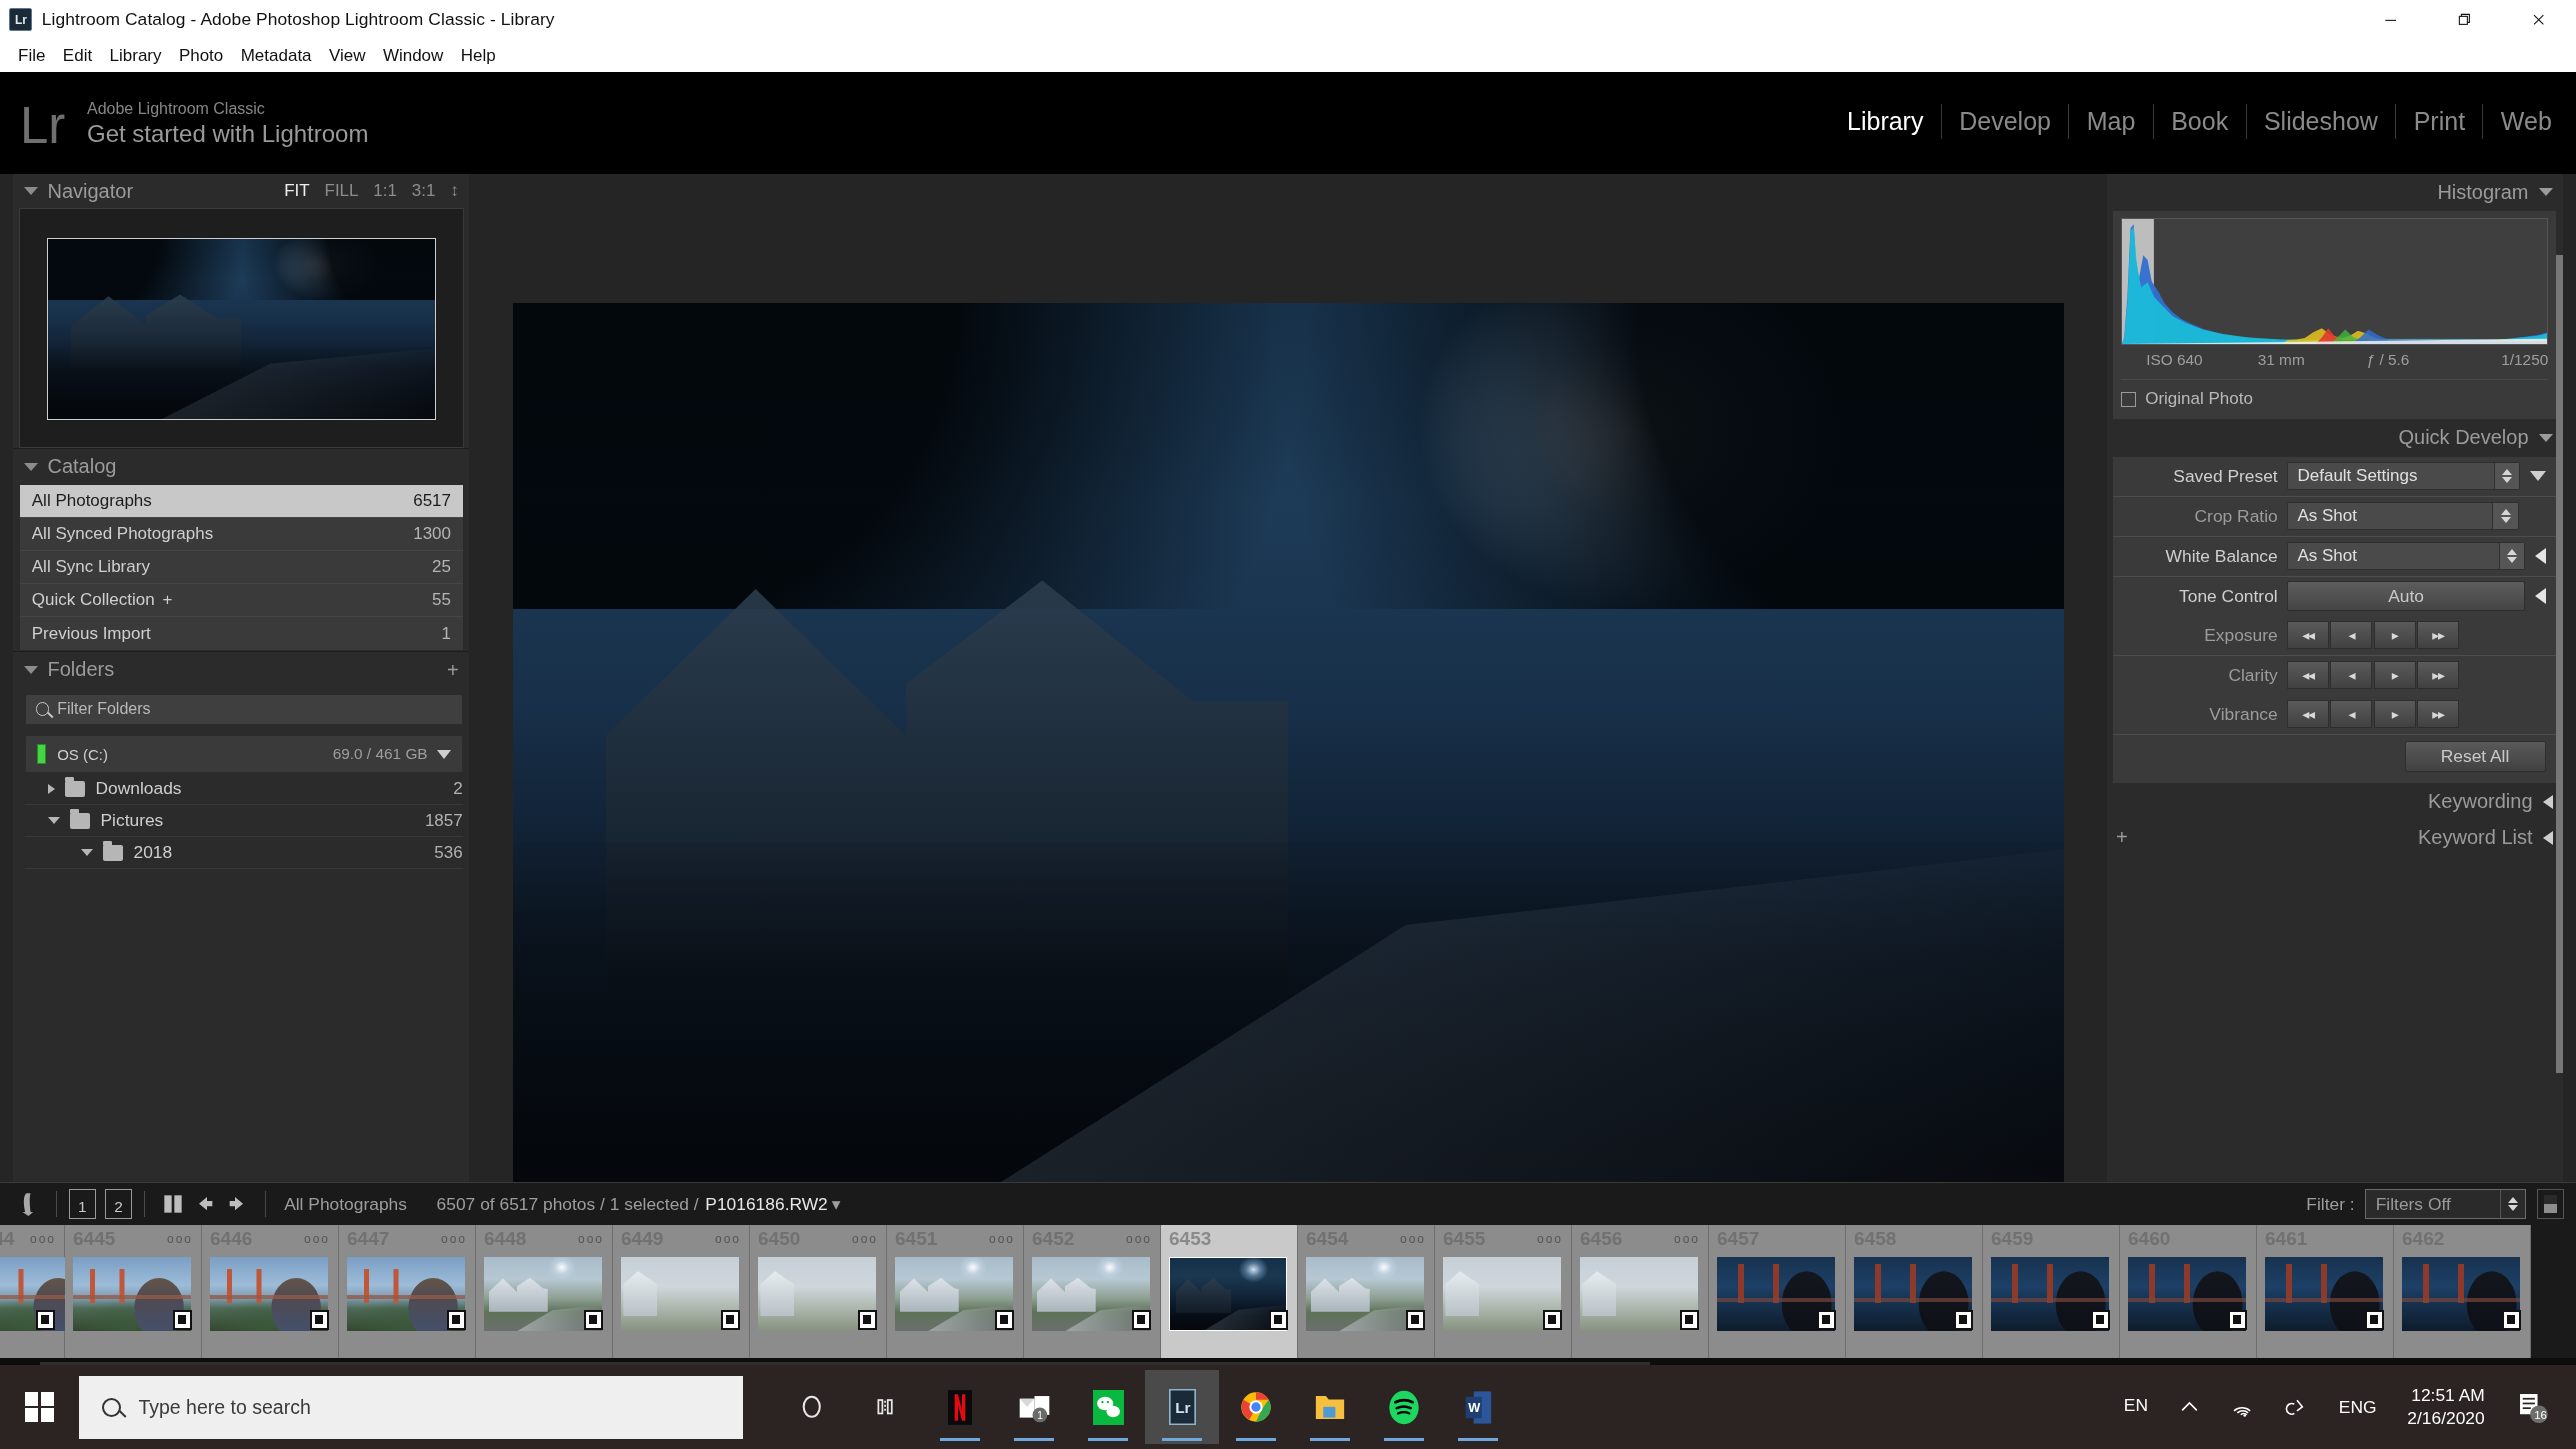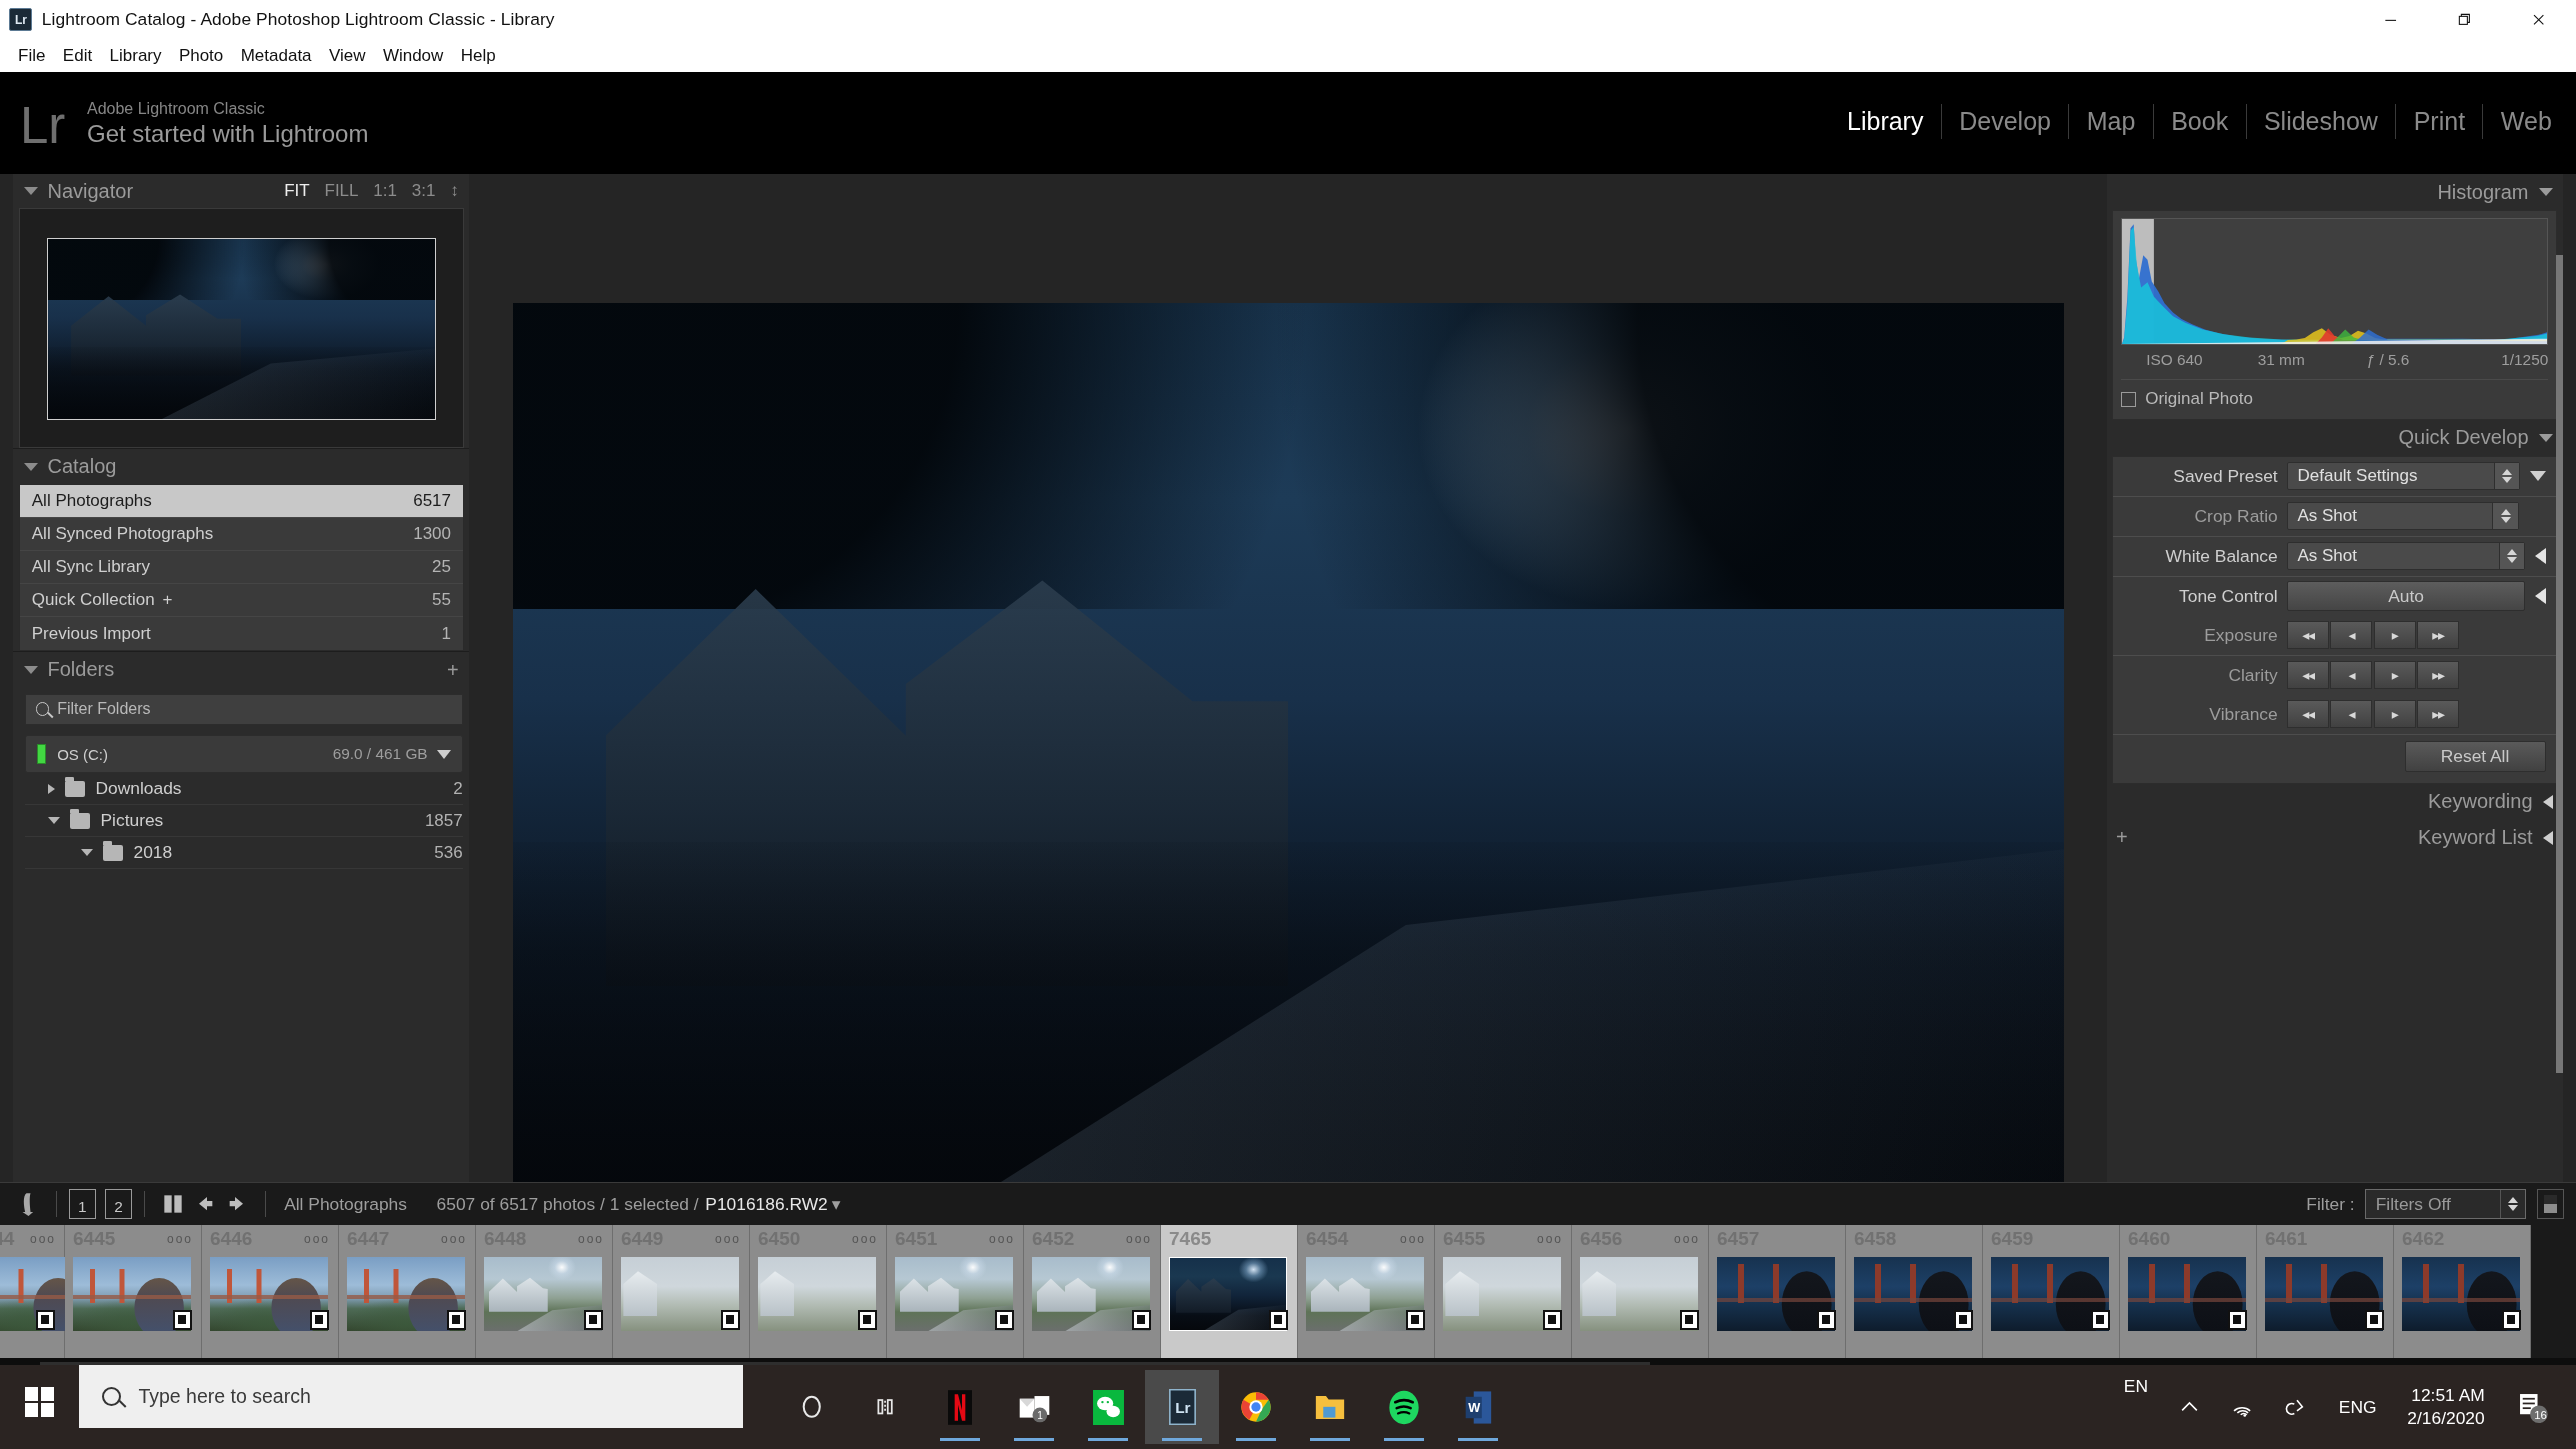--- a/index.html
+++ b/index.html
@@ -375,21 +375,21 @@
   .p-night .hs { position:absolute; left: 5%; bottom: 24%; width: 48%; height: 50%;
      background: linear-gradient(180deg,#2b3e50,#121b26);
      clip-path: polygon(0% 100%,0% 42%,22% 6%,46% 42%,46% 28%,68% 4%,90% 34%,100% 36%,100% 100%); }
   .p-night .rd { position:absolute; right:-6%; bottom:-8%; width: 84%; height: 44%;
      background: linear-gradient(100deg, rgba(130,150,170,.3), rgba(15,22,30,.05));
      clip-path: polygon(100% 0%,100% 100%,0% 100%,44% 18%); }
 
   
   .taskbar {
     position: absolute; left: 0; bottom: 0; width: 2576px; height: 84px; background: #2b2422;
-    display: flex; 
+    display: flex; align-items: center;
   }
   .start-btn { width: 79px; height: 74px; display:flex; align-items:center; justify-content:center; }
   .win-logo { width: 29.5px; height: 29.5px; display:grid; grid-template-columns:1fr 1fr; grid-template-rows:1fr 1fr; gap:2.7px; }
   .win-logo i { background: #fff; display:block; }
   .search-box { width: 664px; height: 63px; background: #efefef; display:flex; align-items:center; padding-left: 23px; gap: 17.4px; }
   .search-box .mg { width: 19px; height: 19px; border: 2px solid #333; border-radius: 50%; position: relative; }
   .search-box .mg::after { content:""; position:absolute; width: 9.4px; height: 2px; background:#333; right:-8px; bottom:-0.7px; transform: rotate(45deg); }
   .search-box .ph { font-size: 19.5px; color: #3a3a3a; }
   .tb-apps { display: flex; align-items: center; margin-left: 32px; gap: 0; }
   .app-ico { width: 74px; height: 74px; display:flex; align-items:center; justify-content:center; position: relative; }
@@ -918,21 +918,21 @@
         <div class="fs-img p-street">
             <div class="hs"></div>
             <div class="rd"></div>
           </div>
         <div class="fs-badge">
             <i></i>
           </div>
       </div>
 
       <div class="fs-cell sel">
-        <div class="fs-num">7465</div>
+        <div class="fs-num">6453</div>
         <div class="fs-dots"></div>
         <div class="fs-img p-night">
             <div class="hs"></div>
             <div class="rd"></div>
           </div>
         <div class="fs-badge">
             <i></i>
           </div>
       </div>
 

